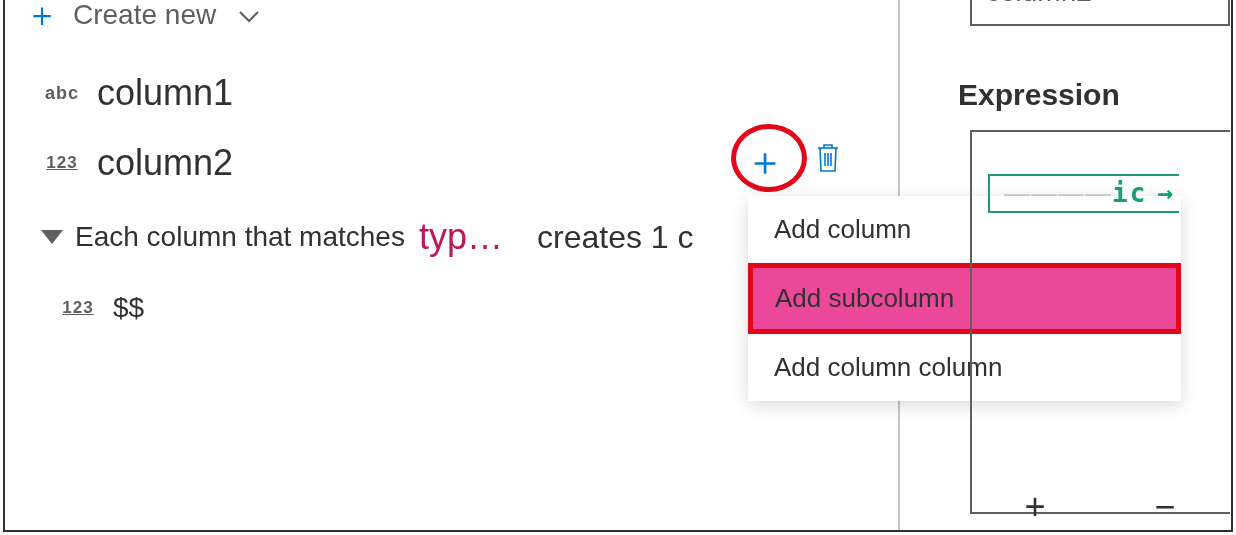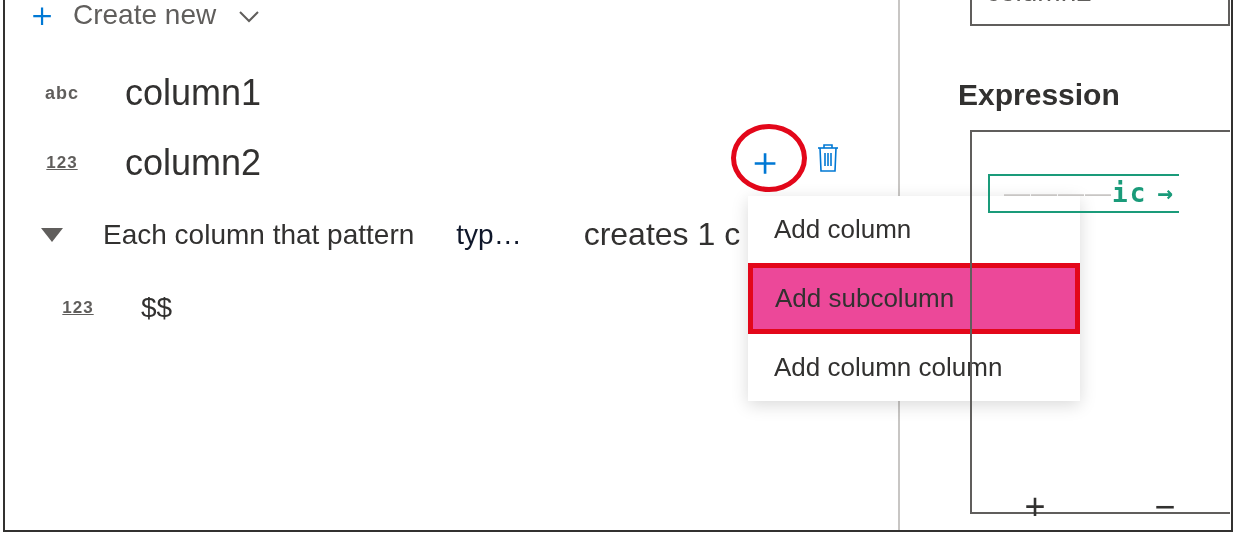--- a/index.html
+++ b/index.html
@@ -41,21 +41,21 @@
       font-weight: 300;
     }
     .chevron-down-small {
       margin-left: 8px;
     }
     .chevron-down-small svg { width: 22px; height: 14px; }
     .row {
       position: absolute;
       display: flex;
       align-items: center;
-      gap: 36px;
+      gap: 8px;
       left: 30px;
     }
     .row1 { top: 72px; }
     .row2 { top: 142px; }
     .row3 { top: 216px; left: 26px; }
     .row4 { top: 292px; left: 46px; }
     .type-badge {
       width: 54px;
       text-align: center;
       font-size: 18px;
@@ -67,21 +67,21 @@
     .col-label { font-size: 36px; }
     .triangle-down {
       width: 0; height: 0;
       border-left: 11px solid transparent;
       border-right: 11px solid transparent;
       border-top: 14px solid #605e5c;
       margin-right: 4px;
       margin-left: 10px;
     }
     .match-text { font-size: 28px; }
-    .type-link { color: #0f172a; font-size: 28px; margin-left: 6px;}
+    .type-link { color: #be185d; font-size: 36px; margin-left: 6px;}
     .creates-text { font-size: 32px; margin-left: 26px;}
     .dollars { font-size: 28px; }
 
     .actions {
       position: absolute;
       top: 140px;
       left: 740px;
       display: flex;
       align-items: center;
       gap: 28px;
@@ -104,21 +104,21 @@
       height: 68px;
       border: 5px solid #e3071a;
       border-radius: 50%;
       pointer-events: none;
     }
 
     .dropdown {
       position: absolute;
       top: 196px;
       left: 748px;
-      width: 332px;
+      width: 433px;
       background: #ffffff;
       box-shadow: 0 4px 16px rgba(0,0,0,0.15);
       font-size: 26px;
     }
     .dropdown-item {
       padding: 18px 26px;
       cursor: pointer;
       color: #323130;
     }
     .dropdown-item.highlight {
@@ -213,21 +213,21 @@
     <span class="col-label">column1</span>
   </div>
 
   <div class="row row2">
     <span class="type-badge num">123</span>
     <span class="col-label">column2</span>
   </div>
 
   <div class="row row3">
     <span class="triangle-down"></span>
-    <span class="match-text">Each column that pattern</span>
+    <span class="match-text">Each column that matches</span>
     <span class="type-link">typ…</span>
     <span class="creates-text">creates 1 c</span>
   </div>
 
   <div class="row row4">
     <span class="type-badge num">123</span>
     <span class="dollars">$$</span>
   </div>
 
   <div class="actions">

